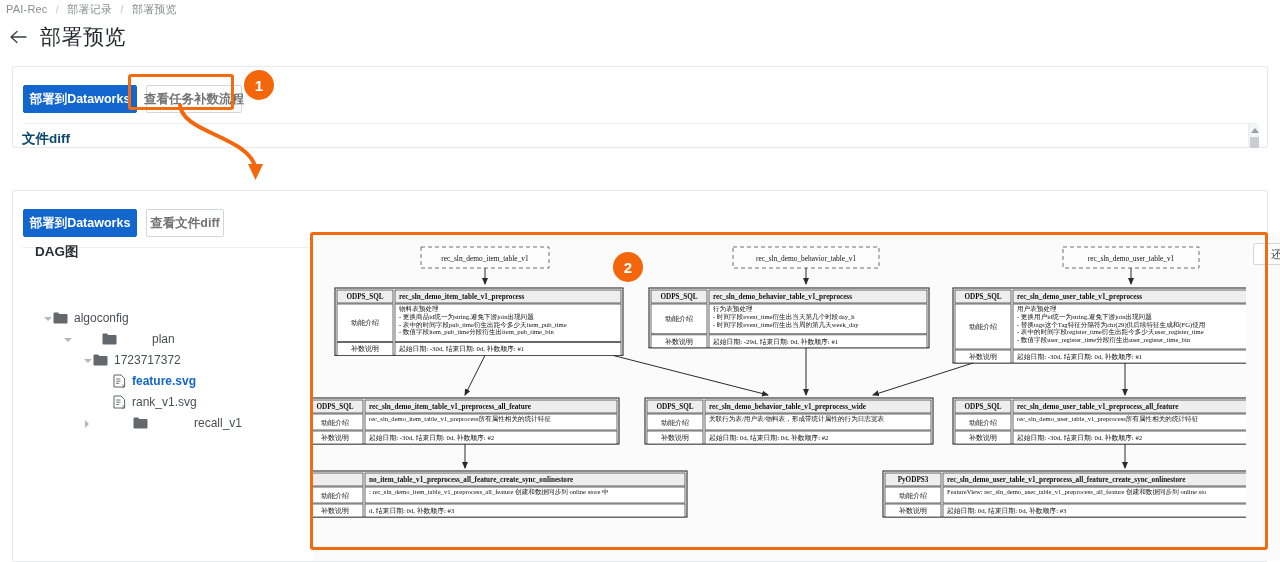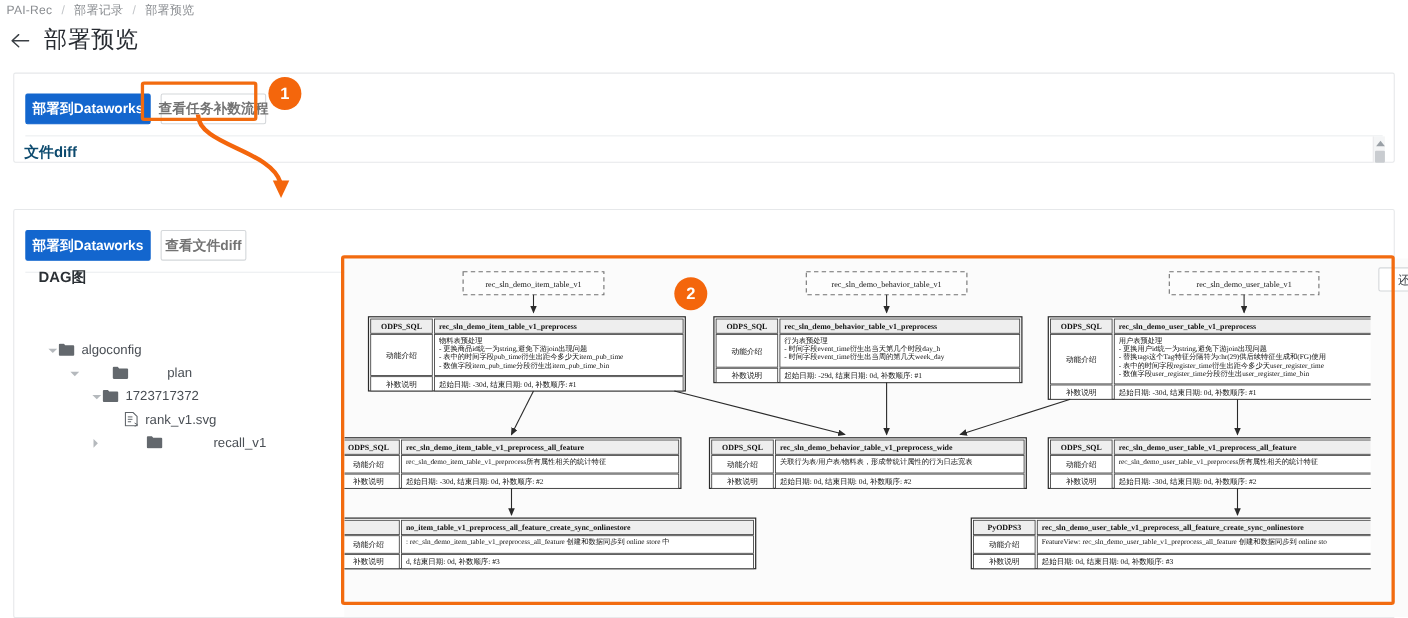--- a/index.html
+++ b/index.html
@@ -235,20 +235,29 @@
             <path d="M0.5 1.5 a1 1 0 0 1 1-1 h3.6 l1.2 1.4 h7.2 a1 1 0 0 1 1 1 v7.6 a1 1 0 0 1 -1 1 h-12 a1 1 0 0 1 -1 -1 z" fill="#63686d"></path>
           </svg>
           <span class="tree-label">plan</span>
         </div>
         <div class="tree-row" style="padding-left: 54px;">
           <span class="caret down"></span>
           <svg class="folder-ico" viewBox="0 0 15 12">
             <path d="M0.5 1.5 a1 1 0 0 1 1-1 h3.6 l1.2 1.4 h7.2 a1 1 0 0 1 1 1 v7.6 a1 1 0 0 1 -1 1 h-12 a1 1 0 0 1 -1 -1 z" fill="#63686d"></path>
           </svg>
           <span class="tree-label">1723717372</span>
+        </div>
+        <div class="tree-row" style="padding-left: 74px;">
+          <span class="caret "></span>
+          <svg class="file-ico" viewBox="0 0 13 14">
+            <path d="M1 1 h7 l3.6 3.6 v8.4 h-10.6 z" fill="none" stroke="#5f6469" stroke-width="1"></path>
+            <path d="M3.2 5 h4.2 M3.2 7.2 h4.2 M3.2 9.4 h3" stroke="#5f6469" stroke-width="0.9"></path>
+            <path d="M9.4 10.6 l2.6 1.6 l-2.6 1.6" fill="none" stroke="#5f6469" stroke-width="0.9"></path>
+          </svg>
+          <span class="tree-label link">feature.svg</span>
         </div>
         <div class="tree-row" style="padding-left: 74px;">
           <span class="caret "></span>
           <svg class="file-ico" viewBox="0 0 13 14">
             <path d="M1 1 h7 l3.6 3.6 v8.4 h-10.6 z" fill="none" stroke="#5f6469" stroke-width="1"></path>
             <path d="M3.2 5 h4.2 M3.2 7.2 h4.2 M3.2 9.4 h3" stroke="#5f6469" stroke-width="0.9"></path>
             <path d="M9.4 10.6 l2.6 1.6 l-2.6 1.6" fill="none" stroke="#5f6469" stroke-width="0.9"></path>
           </svg>
           <span class="tree-label">rank_v1.svg</span>
         </div>

